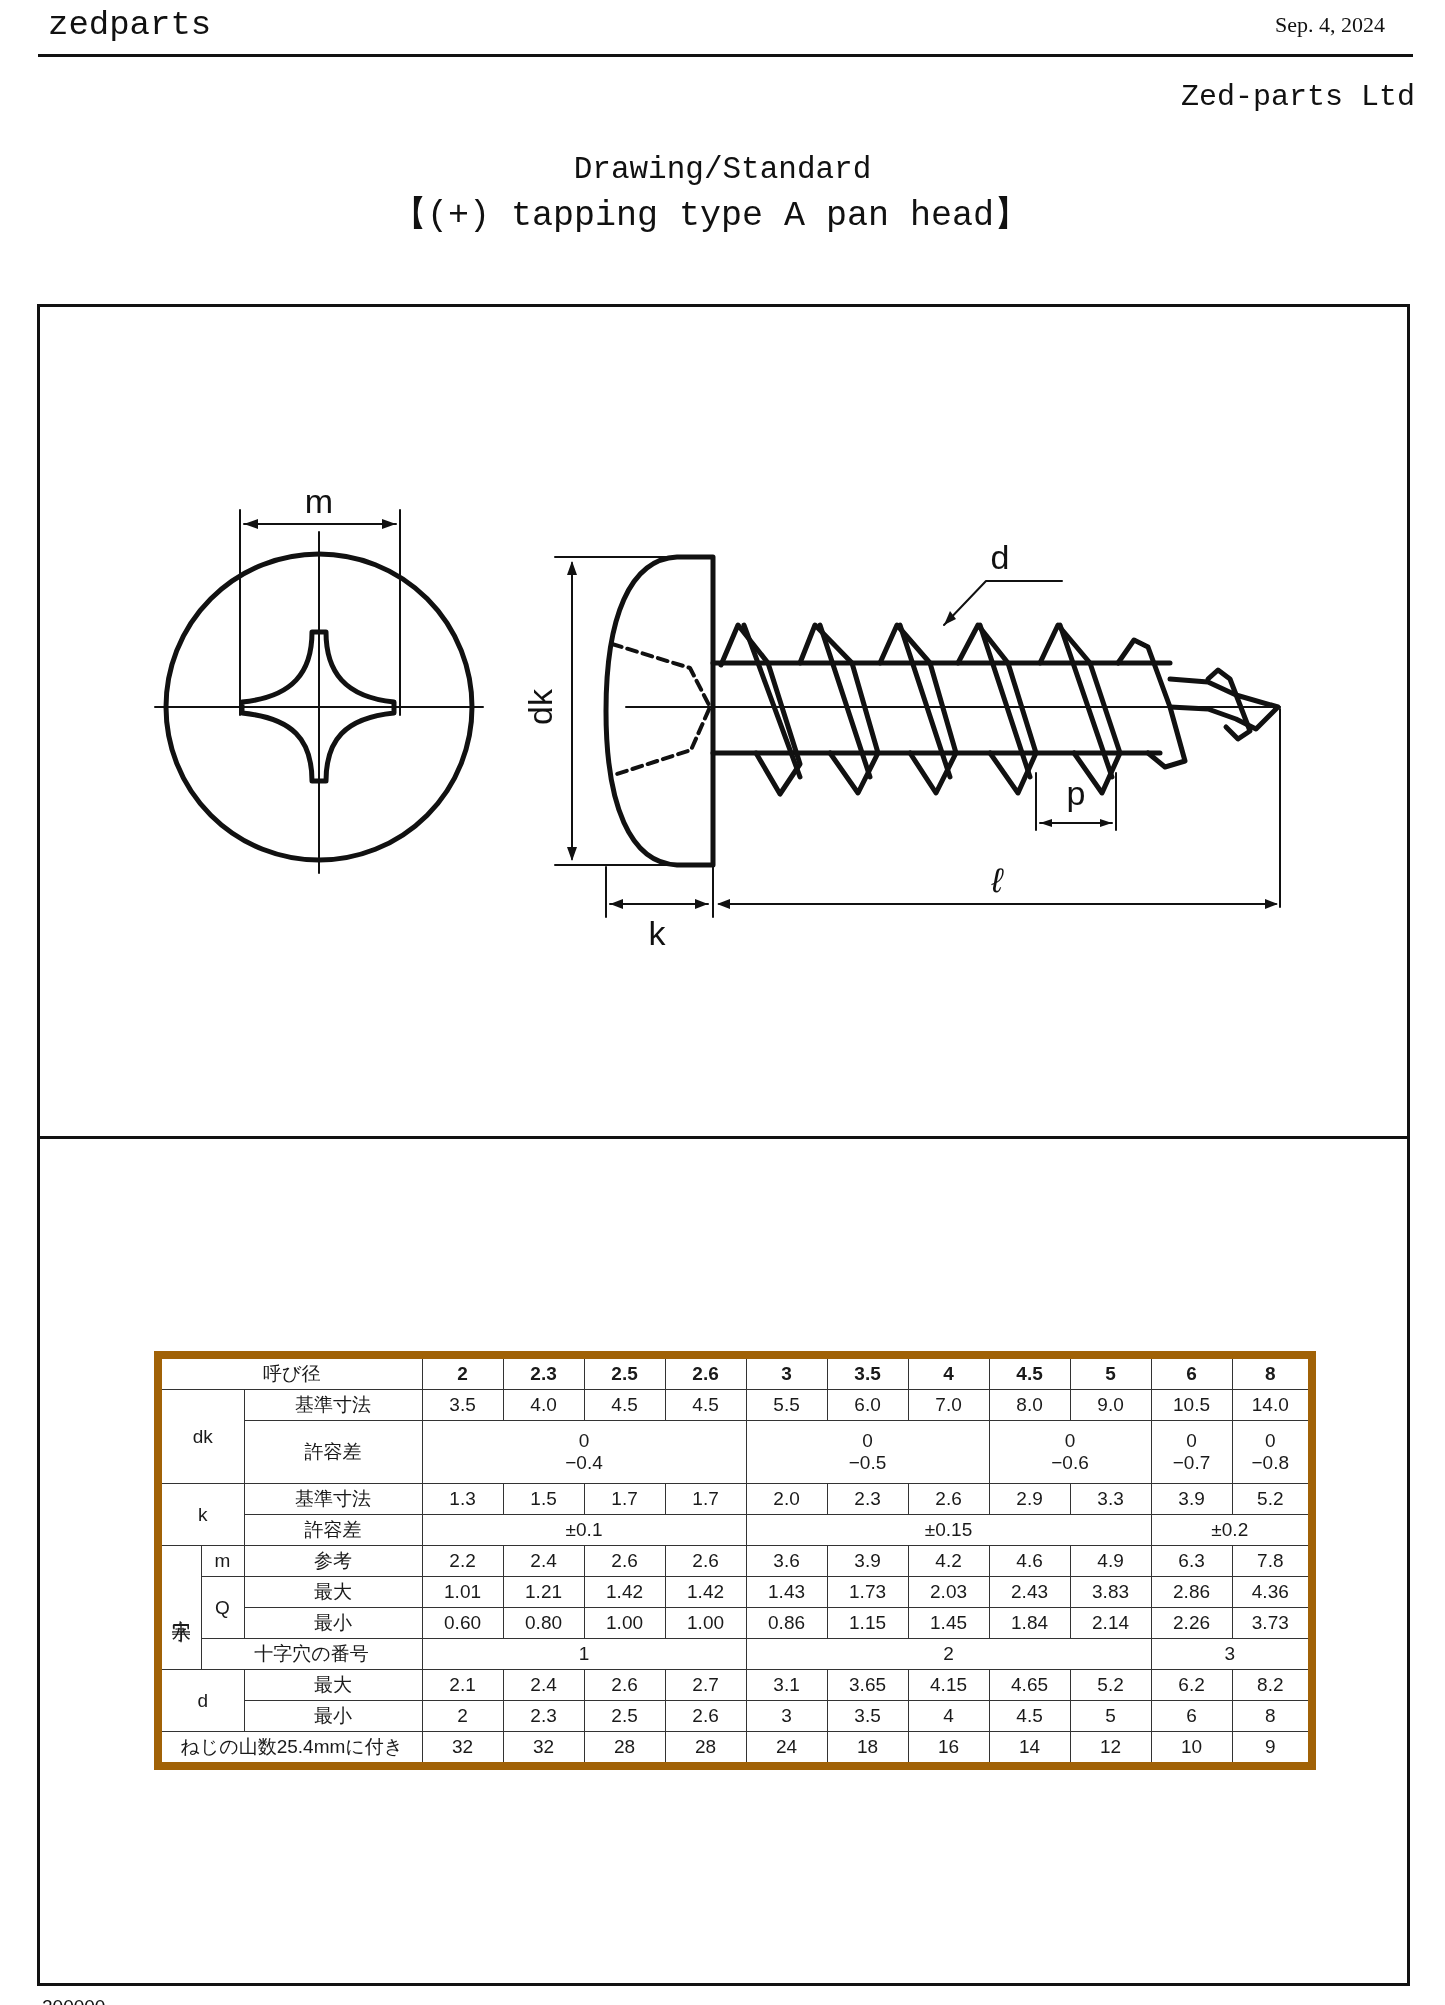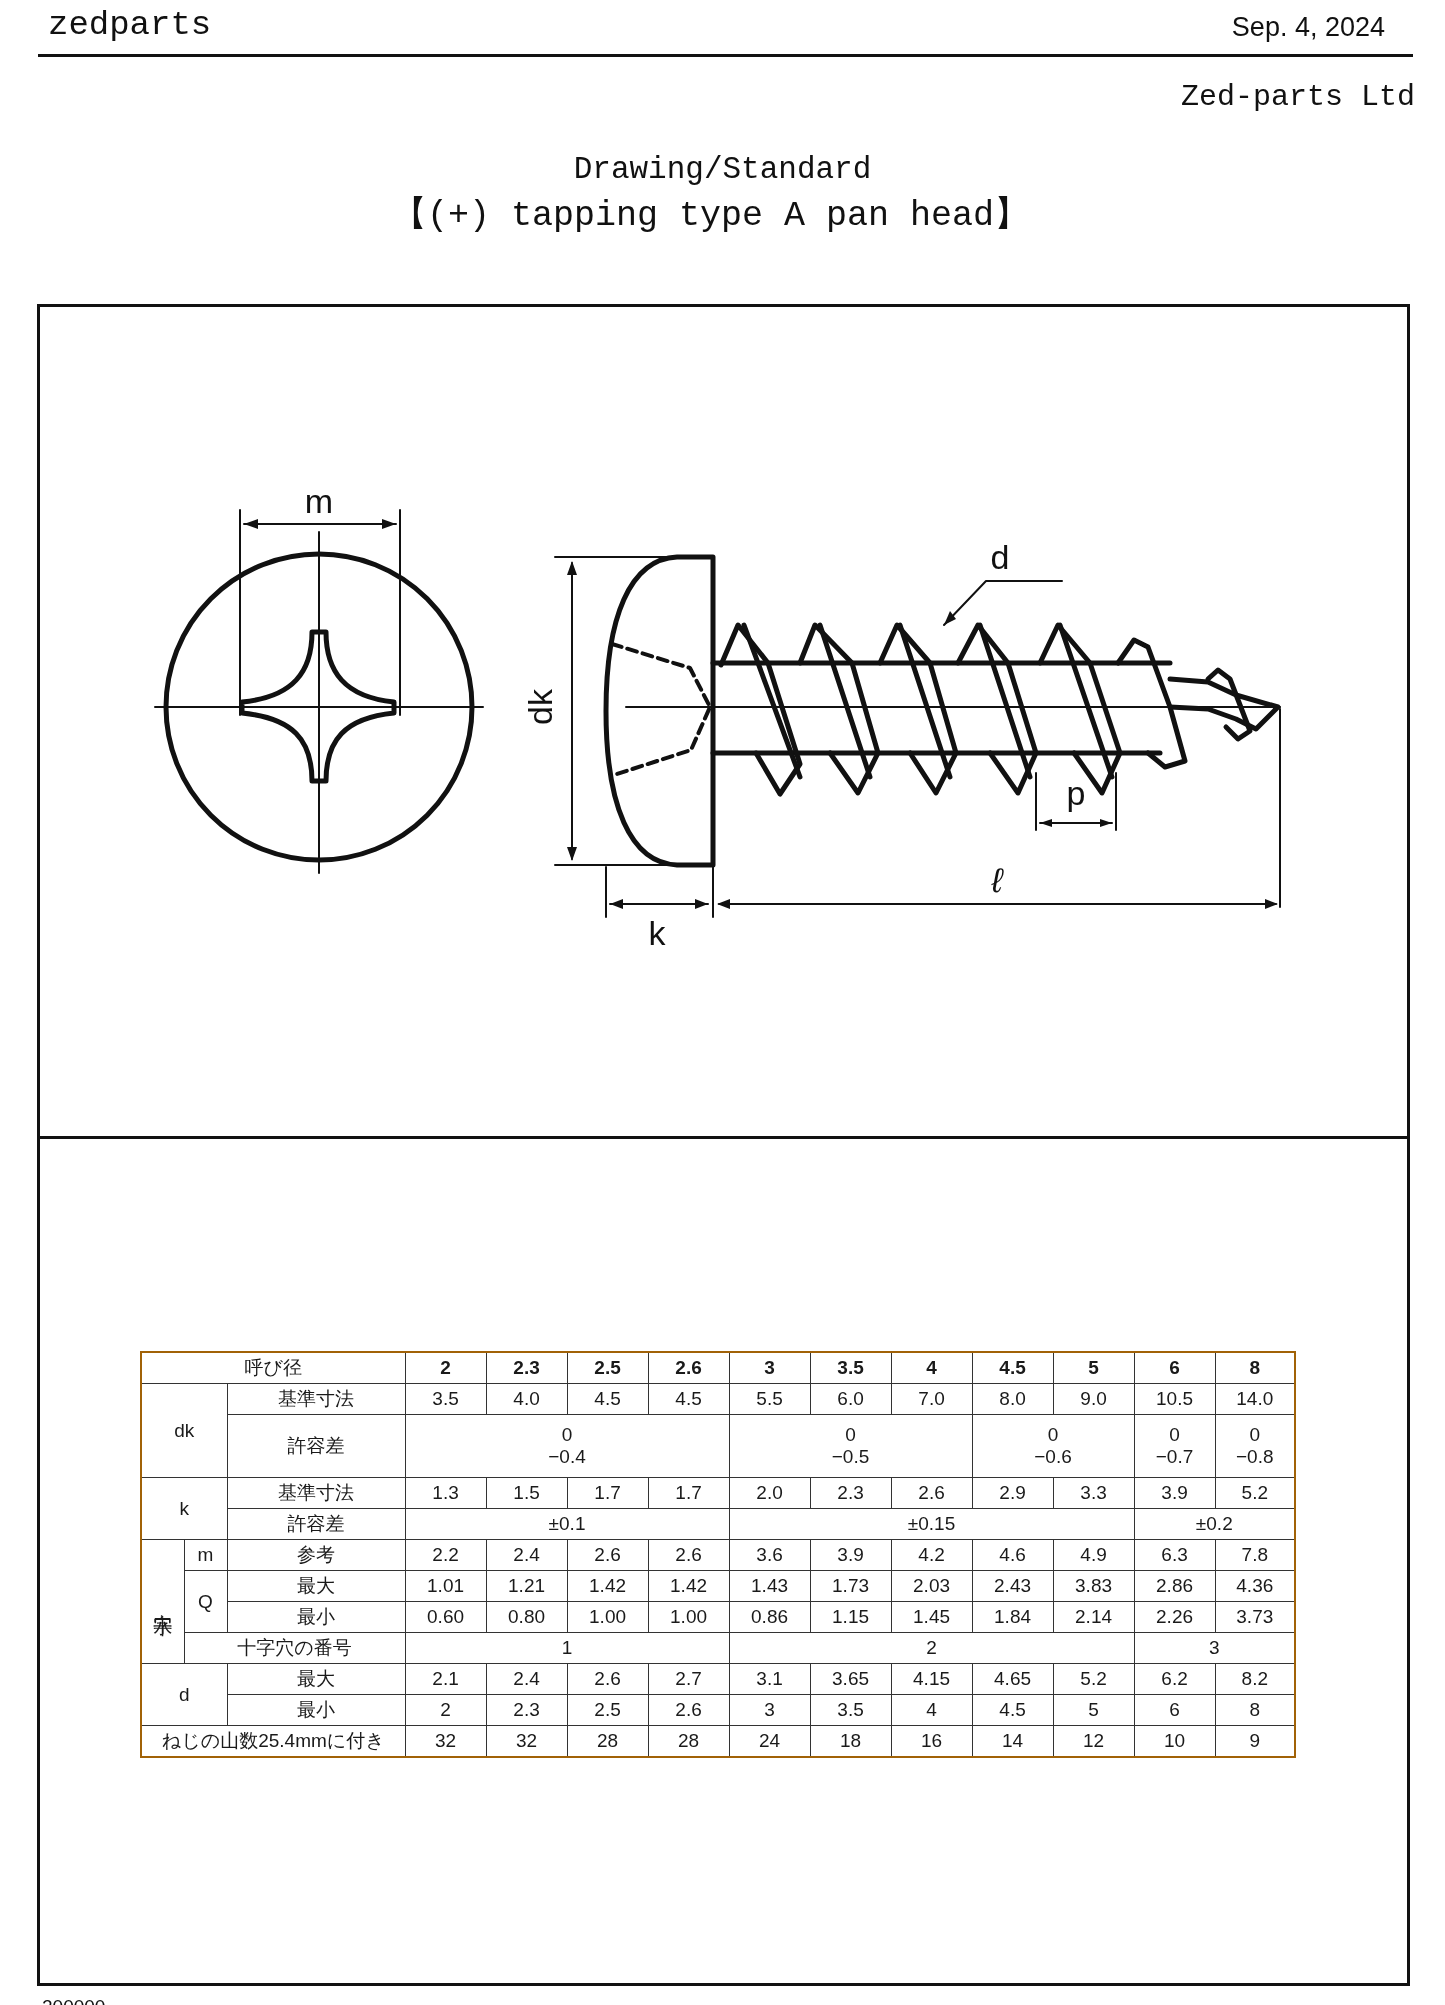--- a/index.html
+++ b/index.html
@@ -1,30 +1,30 @@
 <!DOCTYPE html>
 <html><head>
 <meta charset="utf-8">
 <style>
   html, body { margin: 0; padding: 0; background: #ffffff; }
   body { width: 1445px; height: 2005px; position: relative; overflow: hidden; color: #111; }
   .mono { font-family: Liberation Mono, monospace; }
   .sans { font-family: "Liberation Sans", "DejaVu Sans", sans-serif; }
   #brand { position: absolute; left: 48px; top: 6px; font-size: 34px; letter-spacing: 0px; }
-  #date { position: absolute; right: 60px; top: 12px; font-size: 27px; }
+  #date { position: absolute; right: 60px; top: 12px; font-size: 22px; font-family: Liberation Serif, serif; }
   #header-rule { position: absolute; left: 38px; top: 54px; width: 1375px; height: 3px; background: #111; }
   #company { position: absolute; right: 30px; top: 80px; font-size: 30px; }
   #title1 { position: absolute; left: 0; width: 1445px; top: 152px; text-align: center; font-size: 31px; }
   #title2 { position: absolute; left: 0; width: 1421px; top: 190px; text-align: center; font-size: 35px; }
   #frame { position: absolute; left: 37px; top: 304px; width: 1373px; height: 1682px; border: 3px solid #111; box-sizing: border-box; }
   #frame-divider { position: absolute; left: 37px; top: 1136px; width: 1373px; height: 3px; background: #111; }
   #drawing { position: absolute; left: 40px; top: 307px; width: 1367px; height: 829px; }
   #doc-code { position: absolute; left: 42px; top: 1976px; font-size: 19px; margin-top: 20px; }
 
-  #spec-table { position: absolute; left: 140px; top: 1351px; width: 1151px; border-collapse: collapse; border: 2px solid #a16207; table-layout: fixed; }
+  #spec-table { position: absolute; left: 154px; top: 1351px; width: 1151px; border-collapse: collapse; border: 8px solid #a16207; table-layout: fixed; }
   #spec-table td { border: 1.5px solid #333; text-align: center; vertical-align: middle; font-size: 19px; padding: 0; height: 30px; line-height: 1.15; color: #1a1a1a; }
   #spec-table td.b { font-weight: bold; }
   #spec-table td.jp { font-size: 19px; }
   #spec-table td.vert { writing-mode: vertical-rl; text-orientation: upright; letter-spacing: -2px; font-size: 19px; }
   #spec-table tr.tall td { height: 62px; }
 </style>
 </head>
 <body>
 
 <div id="brand" class="mono">zedparts</div>

